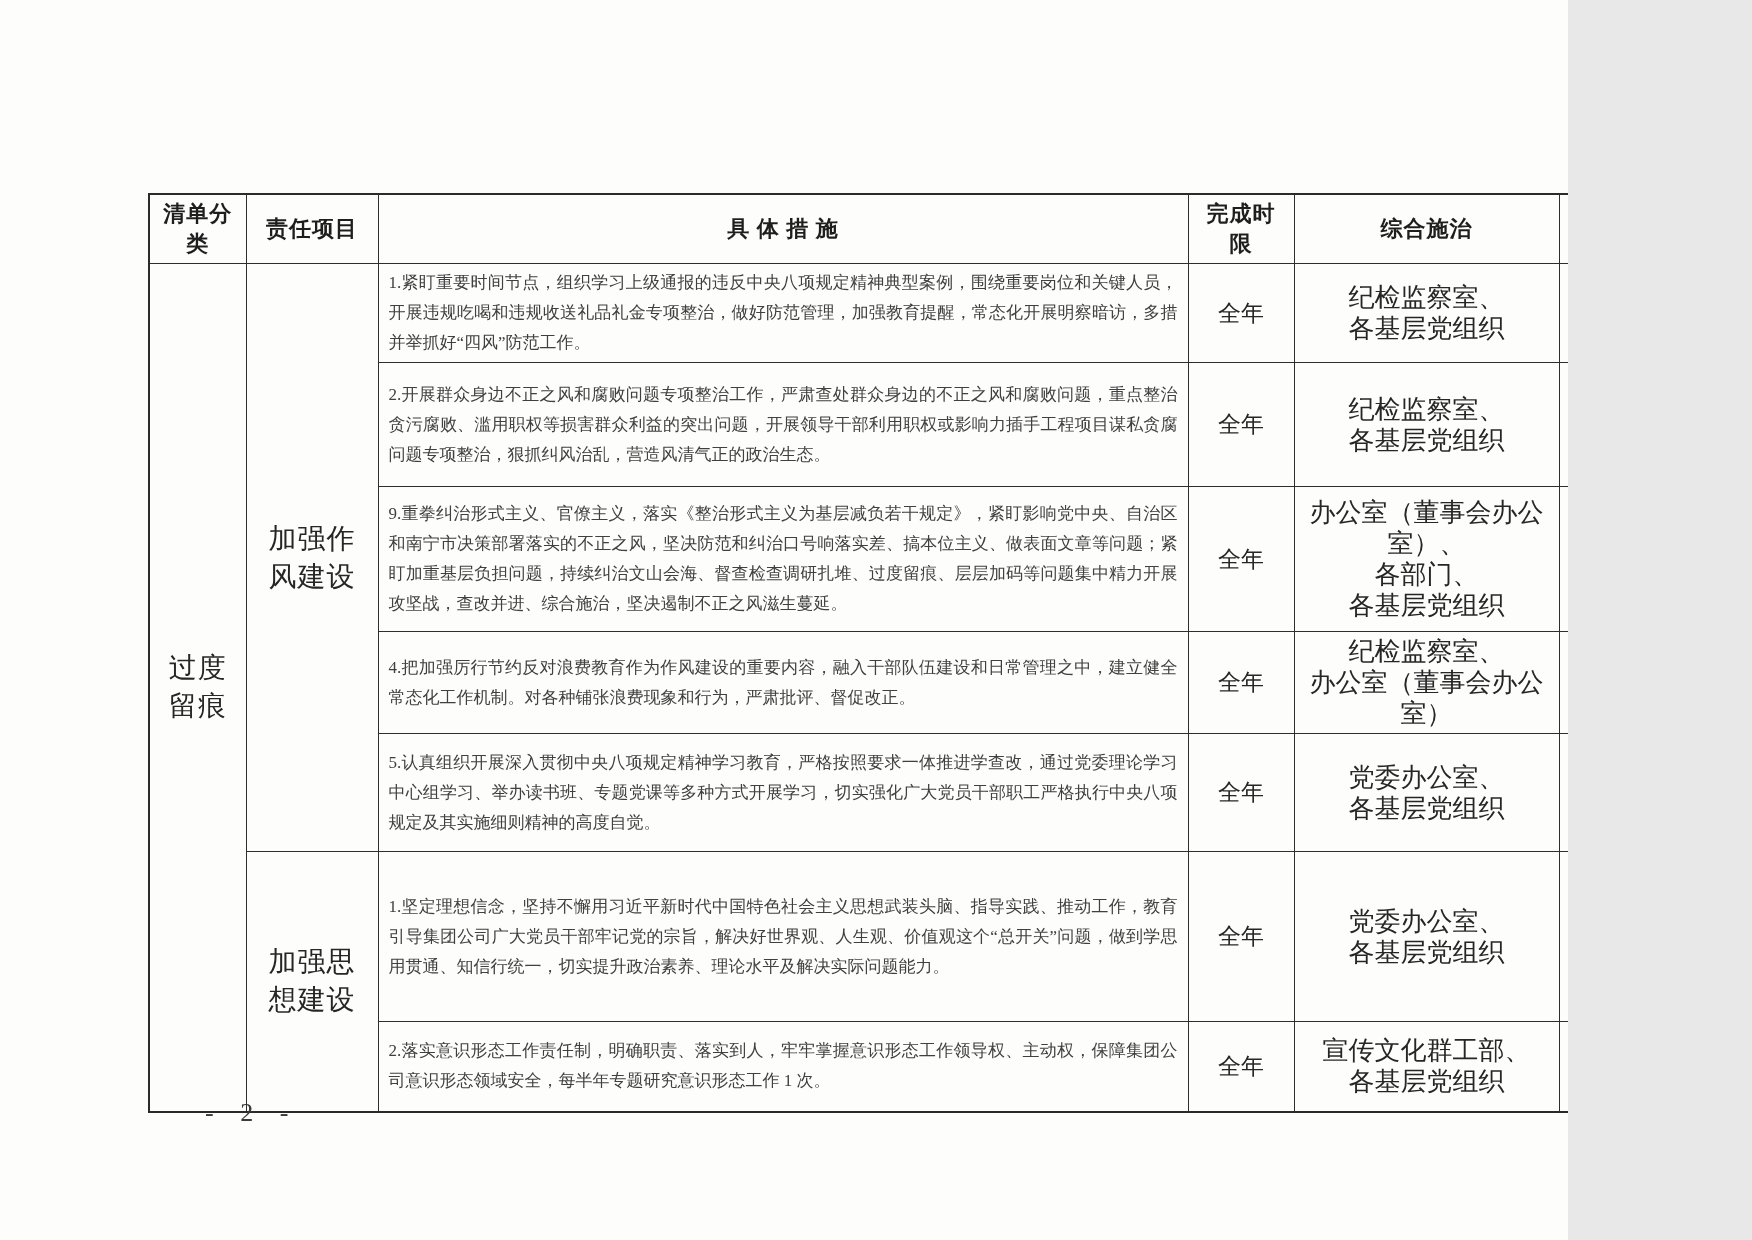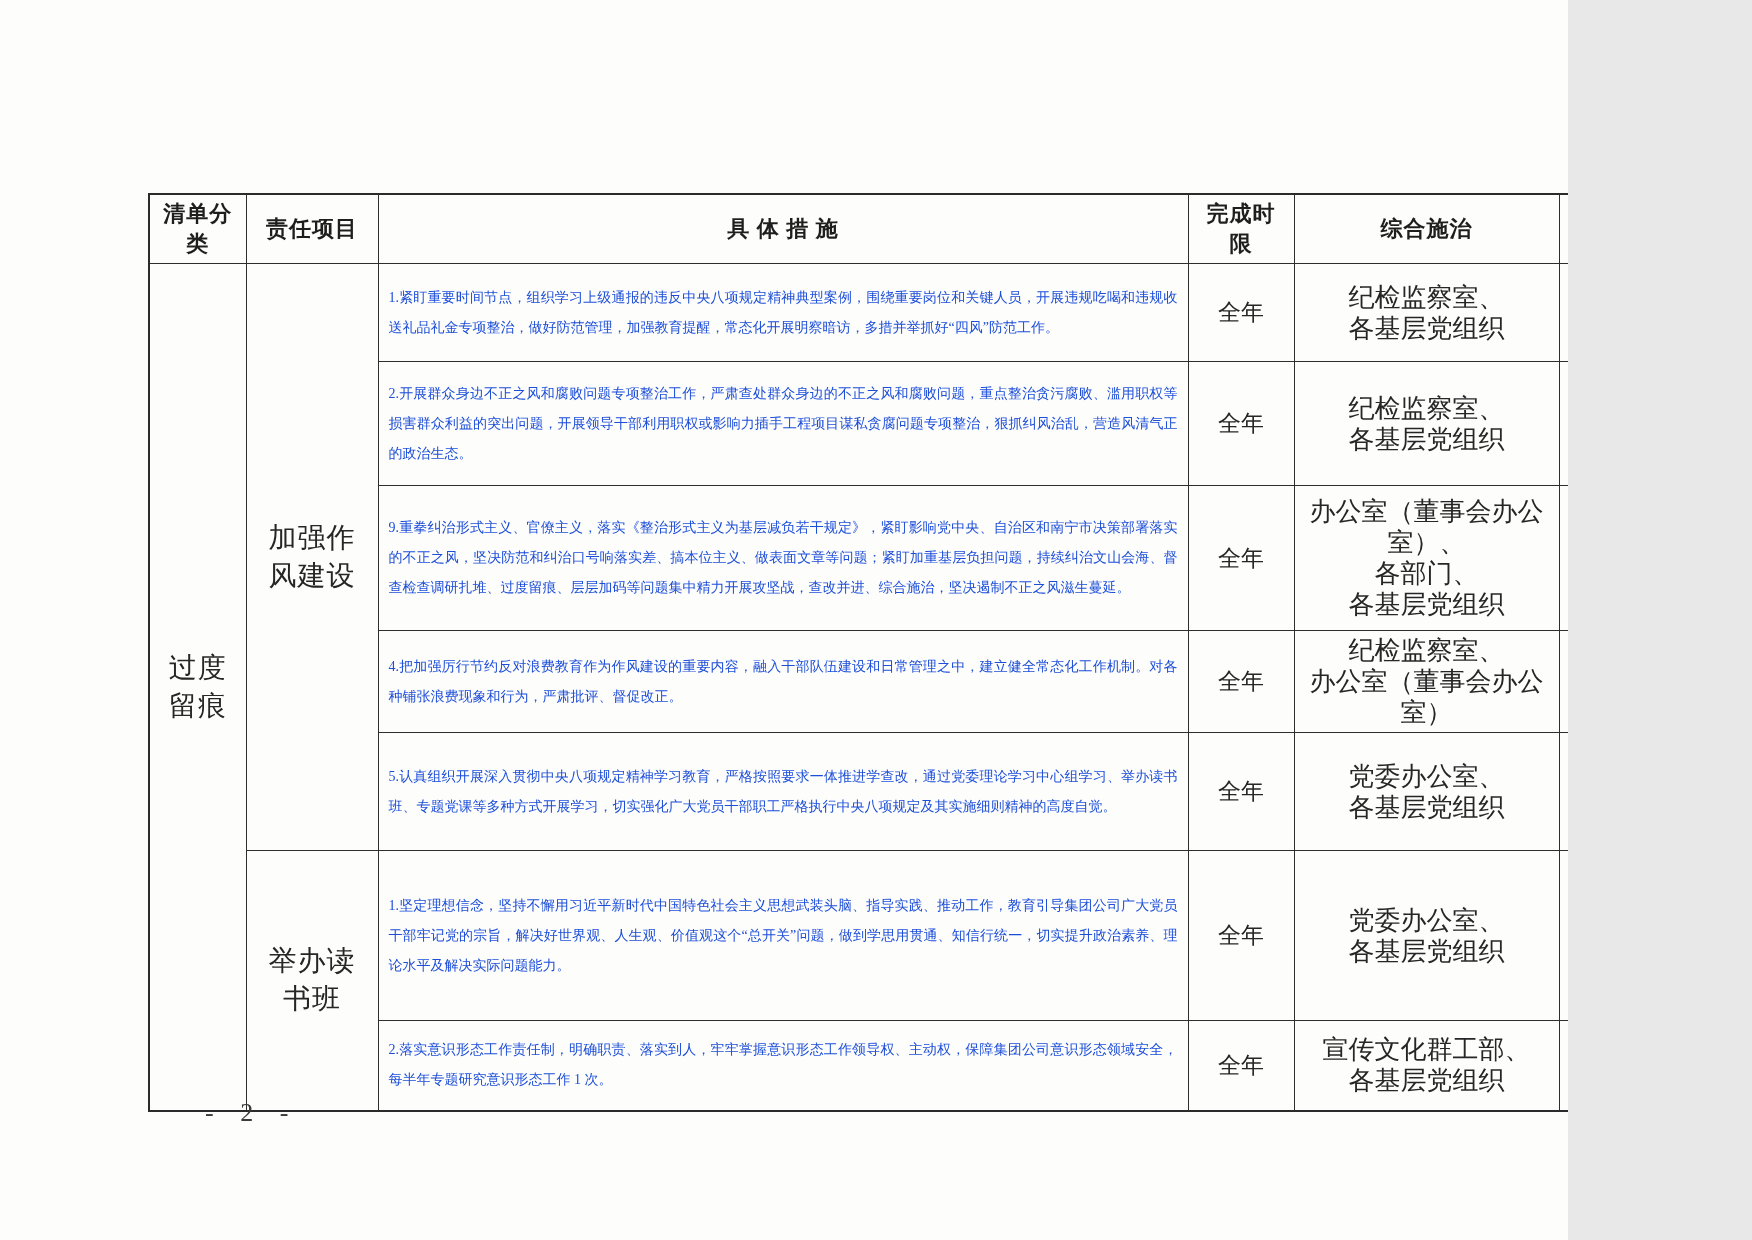--- a/index.html
+++ b/index.html
@@ -41,24 +41,24 @@
     text-align: center;
     color: #1e1e1e;
     letter-spacing: 1px;
   }
   td.category, td.project {
     text-align: center;
     font-size: 28px;
     letter-spacing: 1px;
   }
   td.measure {
-    font-size: 14px;
+    font-size: 17px;
     line-height: 30px;
     text-align: justify;
-    color: #1d4ed8;
+    color: #404040;
     padding: 6px 12px;
   }
   td.deadline {
     text-align: center;
     font-size: 23px;
   }
   td.unit {
     text-align: center;
     font-size: 26px;
     line-height: 31px;
@@ -136,21 +136,21 @@
 
       <tr class="r5">
         <td class="measure">5.认真组织开展深入贯彻中央八项规定精神学习教育，严格按照要求一体推进学查改，通过党委理论学习中心组学习、举办读书班、专题党课等多种方式开展学习，切实强化广大党员干部职工严格执行中央八项规定及其实施细则精神的高度自觉。</td>
         <td class="deadline">全年</td>
         <td class="unit">党委办公室、
 各基层党组织</td>
         <td class="remark"></td>
       </tr>
 
       <tr class="r6">
-        <td class="project" rowspan="2">举办读书班</td>
+        <td class="project" rowspan="2">加强思想建设</td>
         <td class="measure">1.坚定理想信念，坚持不懈用习近平新时代中国特色社会主义思想武装头脑、指导实践、推动工作，教育引导集团公司广大党员干部牢记党的宗旨，解决好世界观、人生观、价值观这个“总开关”问题，做到学思用贯通、知信行统一，切实提升政治素养、理论水平及解决实际问题能力。</td>
         <td class="deadline">全年</td>
         <td class="unit">党委办公室、
 各基层党组织</td>
         <td class="remark"></td>
       </tr>
 
       <tr class="r7">
         <td class="measure">2.落实意识形态工作责任制，明确职责、落实到人，牢牢掌握意识形态工作领导权、主动权，保障集团公司意识形态领域安全，每半年专题研究意识形态工作 1 次。</td>
         <td class="deadline">全年</td>

